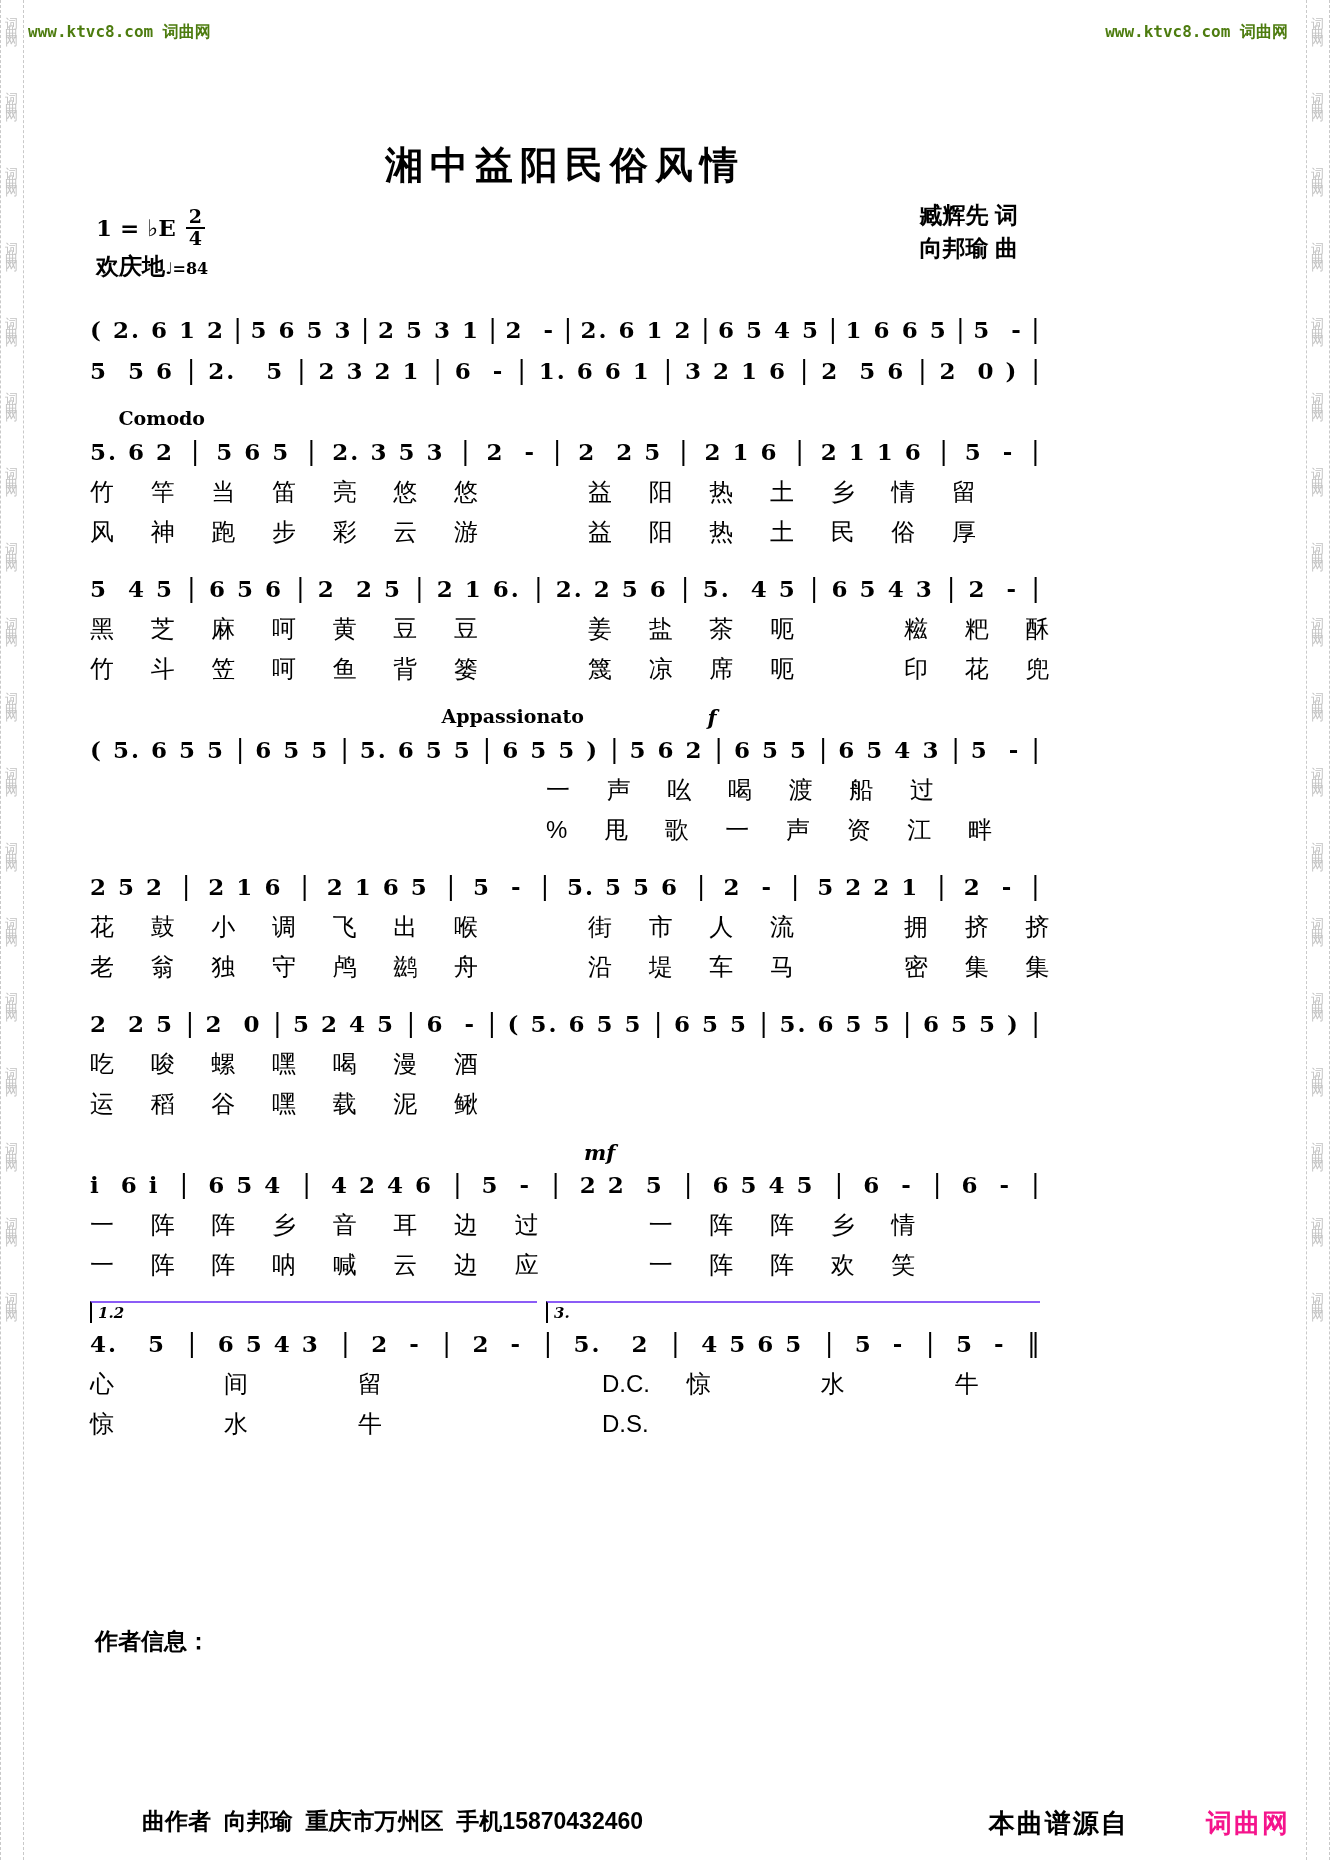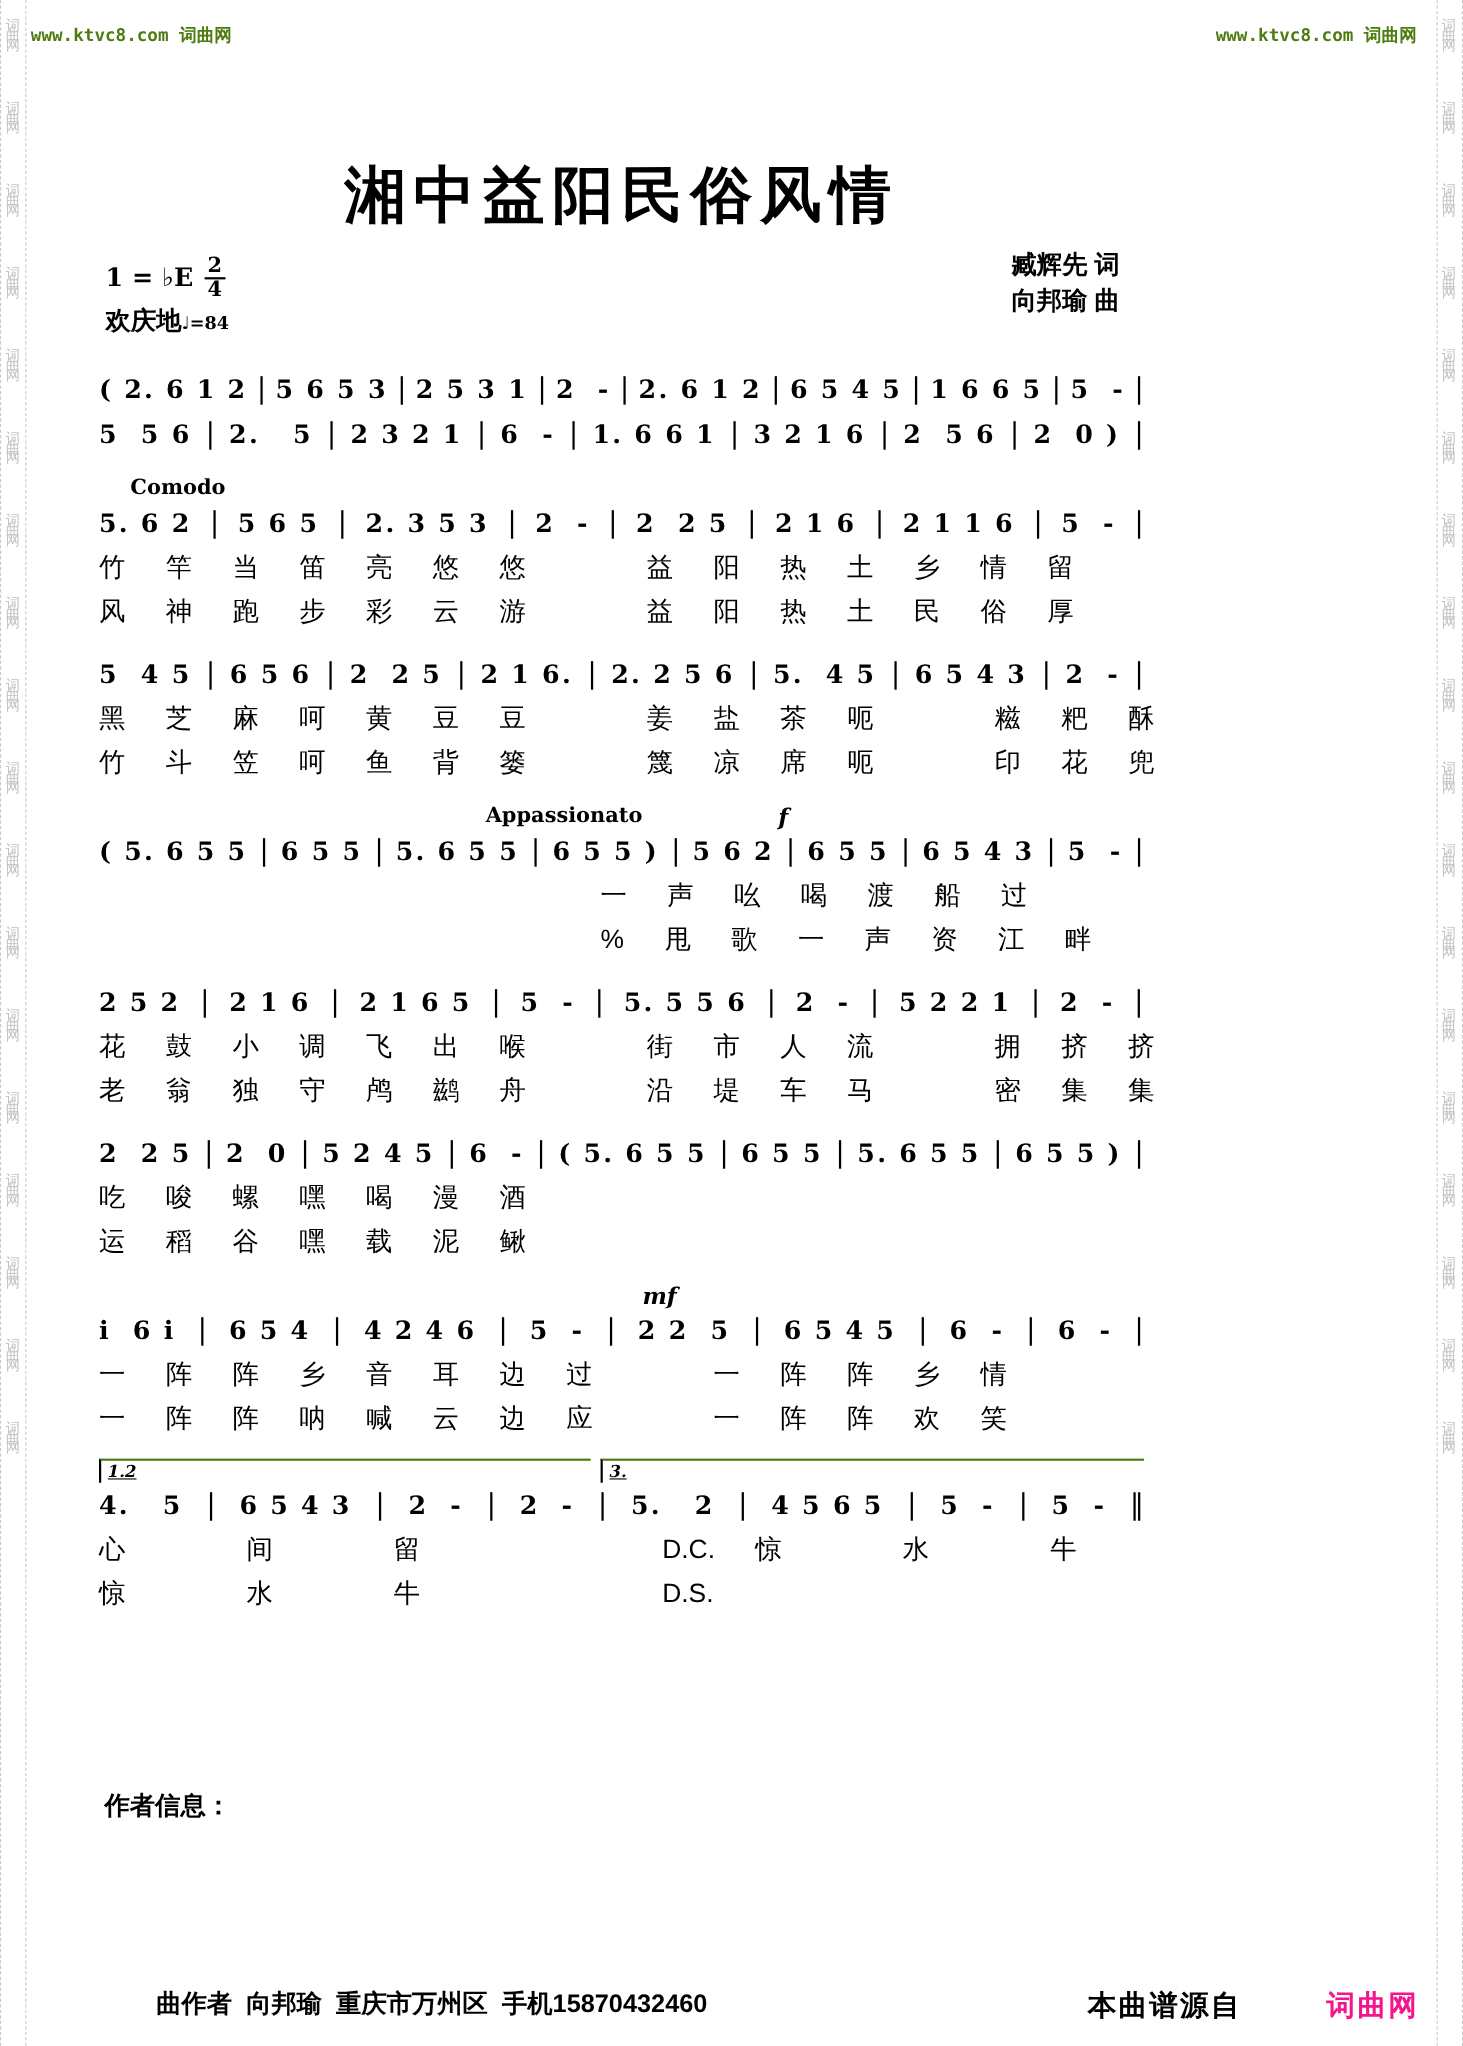--- a/index.html
+++ b/index.html
@@ -21,41 +21,41 @@
   
   .site-header {
     position:absolute; top:22px; font-family:"DejaVu Sans Mono", monospace;
     font-size:16px; font-weight:bold; color:#4d7c0f;
   }
   .site-left { left:28px; }
   .site-right { right:42px; }
   
   .content { position:absolute; left:90px; top:140px; width:950px; }
   .title {
-    text-align:center; font-size:56px; font-weight:bold; letter-spacing:7px;
+    text-align:center; font-size:38px; font-weight:bold; letter-spacing:7px;
     font-family:"Liberation Serif", serif;
   }
   .meta { position:relative; height:100px; margin-top:14px; }
   .key-line { position:absolute; left:6px; top:2px; font-size:23px; font-weight:bold;
     font-family:"DejaVu Serif", serif; display:flex; align-items:center; gap:10px; }
   .meter { display:inline-flex; flex-direction:column; align-items:center; font-size:19px; line-height:1.05; }
   .meter .num { border-bottom:2px solid #000; padding:0 3px; }
   .tempo-line { position:absolute; left:6px; top:46px; font-size:23px; font-weight:bold; }
   .tempo-line .bpm { font-family:"DejaVu Serif", serif; font-size:16px; font-weight:bold; }
   .credits { position:absolute; right:22px; top:-6px; font-size:23px; font-weight:bold; line-height:1.45; text-align:right; }
   
   #score { margin-top:4px; }
   .system { margin-bottom:16px; }
   .marking-row { display:flex; font-family:"DejaVu Serif", serif; font-size:19px; height:24px; }
   .marking.mk-left { margin-left:3%; font-weight:bold; }
   .marking.mk-center { margin-left:37%; font-weight:bold; }
   .dyn { margin-left:13%; font-style:italic; font-weight:bold; font-size:21px; }
   .dyn-solo { margin-left:52%; }
   .volta-row { display:flex; justify-content:space-between; height:22px; }
-  .volta { border-top:2px solid #4d7c0f; border-left:2px solid #000; padding:1px 0 0 6px;text-decoration:underline; }
+  .volta { border-top:2px solid #8b5cf6; border-left:2px solid #000; padding:1px 0 0 6px; }
   .volta.v1 { width:47%; }
   .volta.v2 { width:52%; }
   .volta-label { font-family:"DejaVu Serif", serif; font-style:italic; font-size:15px; font-weight:bold; }
   .notation {
     display:flex; justify-content:space-between; align-items:baseline;
     font-family:"DejaVu Serif", serif; font-weight:bold; font-size:23px; line-height:40px;
   }
   .bar { white-space:pre; letter-spacing:2px; }
   .barline { font-weight:normal; font-size:26px; }
   .lyrics { font-size:24px; line-height:40px; word-spacing:30px; white-space:pre; }

